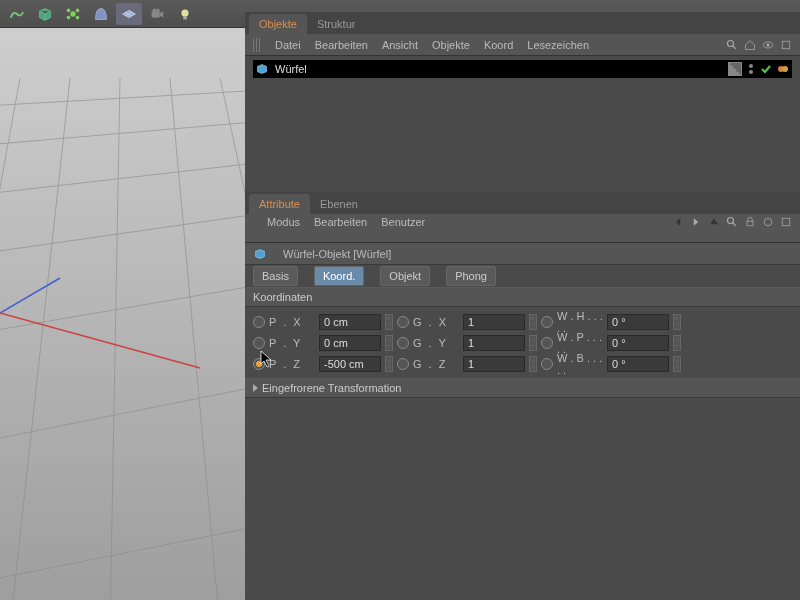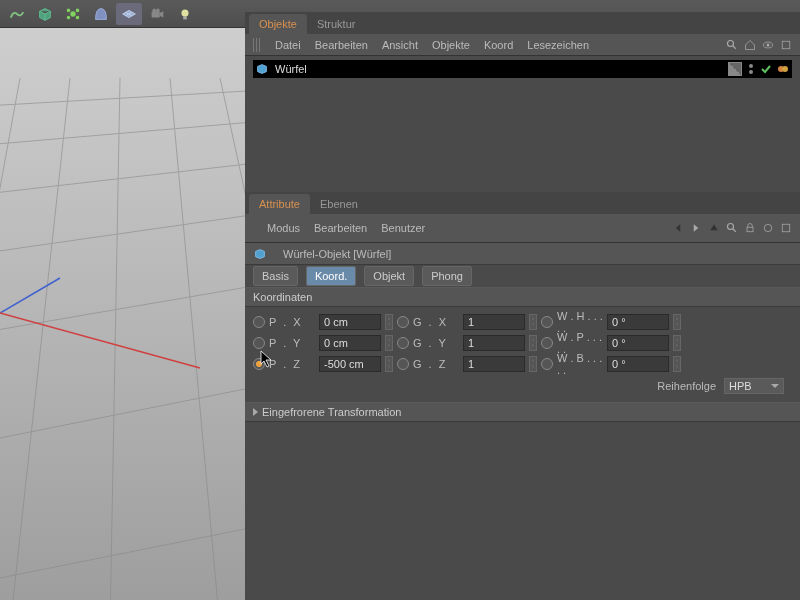--- a/index.html
+++ b/index.html
@@ -19,23 +19,23 @@
 .menu-icons{margin-left:auto;display:flex;gap:6px;align-items:center}
 .menu-icons svg{width:12px;height:12px;cursor:pointer}
 .obj-tree{height:136px;background:#4a4a4a;padding:4px 8px}
 .obj-row{display:flex;align-items:center;gap:6px;padding:2px}
 .obj-row.sel{background:#000000}
 .cube-icon{width:14px;height:14px}
 .obj-name{color:#ddd}
 .obj-tags{margin-left:auto;display:flex;gap:4px;align-items:center}
 .tag-box{width:14px;height:14px;border:1px solid #888;display:flex;align-items:center;justify-content:center}
 .mid-tabs{height:22px;display:flex;align-items:flex-end;padding-left:4px;background:#444}
-.attr-menu{height:22px;background:#555;display:flex;align-items:center;gap:14px;padding:14px 8px;border-bottom:1px solid #333}
+.attr-menu{height:22px;background:#555;display:flex;align-items:flex-end;gap:14px;padding:14px 8px;border-bottom:1px solid #333}
 .attr-header{height:22px;background:#555;display:flex;align-items:center;gap:16px;padding:0 8px;border-bottom:1px solid #3a3a3a}
-.attr-tabs{height:22px;display:flex;align-items:center;gap:8px;padding:4px 8px;background:#4a4a4a}
+.attr-tabs{height:22px;display:flex;align-items:center;gap:16px;padding:4px 8px;background:#4a4a4a}
 .attr-tab{padding:3px 8px;background:#5a5a5a;color:#ccc;border:1px solid #666;border-radius:2px;cursor:pointer}
 .attr-tab.active{background:#6a8aaa;color:#fff}
 .section-header{height:20px;background:#555;padding:3px 8px;color:#ccc;border-top:1px solid #5a5a5a;border-bottom:1px solid #3a3a3a}
 .coord-grid{padding:4px 8px;background:#4a4a4a}
 .coord-row{display:flex;align-items:center;gap:4px;height:21px}
 .radio{width:12px;height:12px;border-radius:50%;border:1px solid #888;background:#555;cursor:pointer;flex-shrink:0}
 .radio.active{background:radial-gradient(circle,#e8a040 40%,#555 45%)}
 .coord-label{width:46px;color:#bbb;letter-spacing:2px}
 .coord-input{width:62px;height:16px;background:#3a3a3a;border:1px solid #2a2a2a;color:#ddd;padding:0 4px;display:flex;align-items:center}
 .spinner{width:8px;height:16px;background:#555;border:1px solid #666;display:flex;flex-direction:column;cursor:pointer}
@@ -266,24 +266,20 @@
         <div class="spinner"></div>
       <div class="radio"></div>
         <span class="coord-label">G . Z</span>
         <div class="coord-input">1</div>
         <div class="spinner"></div>
       <div class="radio"></div>
         <span class="coord-label" style="letter-spacing:0">W . B . . . . .</span>
         <div class="coord-input">0 °</div>
         <div class="spinner"></div>
     </div>
-    <div class="order-row">
-      <span>Reihenfolge</span>
-      <div class="dropdown">HPB</div>
-    </div>
   </div>
   <div class="collapse-row">
     <div class="tri"></div>
     <span>Eingefrorene Transformation</span>
   </div>
 </div>
 
 <svg class="cursor-arrow" width="16" height="20" viewBox="0 0 16 20">
     <path d="M1 1 L1 14 L4 11 L7 17 L9 16 L6 10 L11 10 Z" fill="#000" stroke="#fff" stroke-width="0.8"></path>
   </svg>

